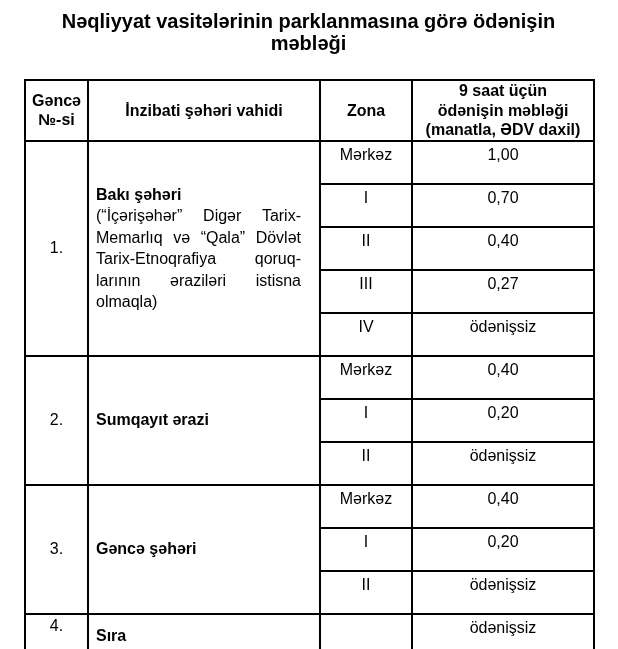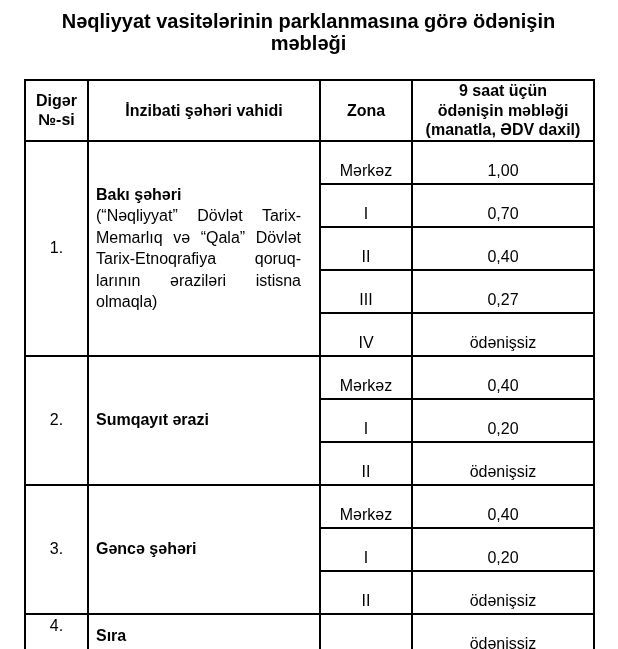--- a/index.html
+++ b/index.html
@@ -64,21 +64,21 @@
     text-align: justify;
     text-align-last: justify;
   }
   .desc-line.last {
     text-align: center;
     text-align-last: left;
   }
   td.zone, td.fee {
     text-align: center;
     vertical-align: top;
-    padding-top: 20px;
+    padding-top: 4px;
     font-size: 16px;
   }
   tr.single td.no { vertical-align: top; padding-top: 2px; }
   tr.single td.unit { vertical-align: top; padding-top: 10px; }
   col.c-no   { width: 63px; }
   col.c-unit { width: 232px; }
   col.c-zone { width: 92px; }
   col.c-fee  { width: 182px; }
 </style>
 </head>
@@ -89,35 +89,35 @@
 
   <table class="fee-table">
     <colgroup>
       <col class="c-no">
         <col class="c-unit">
         <col class="c-zone">
         <col class="c-fee">
     </colgroup>
     <thead>
       <tr>
-        <th class="pre">Digər
+        <th class="pre">Gəncə
 №-si</th>
         <th>İnzibati şəhəri vahidi</th>
         <th>Zona</th>
         <th class="pre">9 saat üçün
 ödənişin məbləği
 (manatla, ƏDV daxil)</th>
       </tr>
     </thead>
     <tbody>
         <tr class="zone-row">
           <td class="no" rowspan="5">1.</td>
           <td class="unit" rowspan="5">
             <div class="unit-name">Bakı şəhəri</div>
-            <div class="desc-line">(“Nəqliyyat” Dövlət Tarix-</div>
+            <div class="desc-line">(“İçərişəhər” Digər Tarix-</div>
             <div class="desc-line">Memarlıq və “Qala” Dövlət</div>
             <div class="desc-line">Tarix-Etnoqrafiya qoruq-</div>
             <div class="desc-line">larının əraziləri istisna</div>
             <div class="desc-line last">olmaqla)</div>
           </td>
           <td class="zone">Mərkəz</td>
           <td class="fee">1,00</td>
         </tr>
         <tr class="zone-row">
           <td class="zone">I</td>

